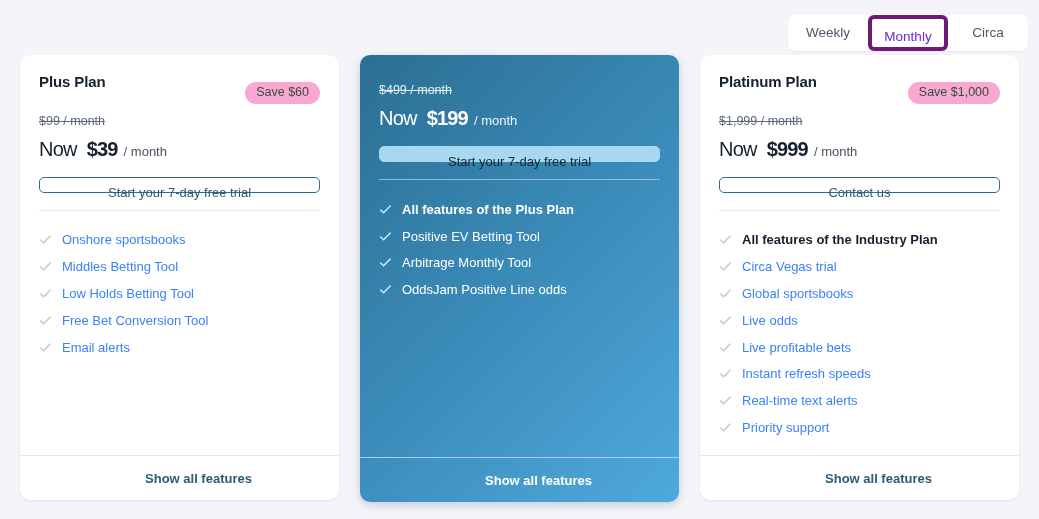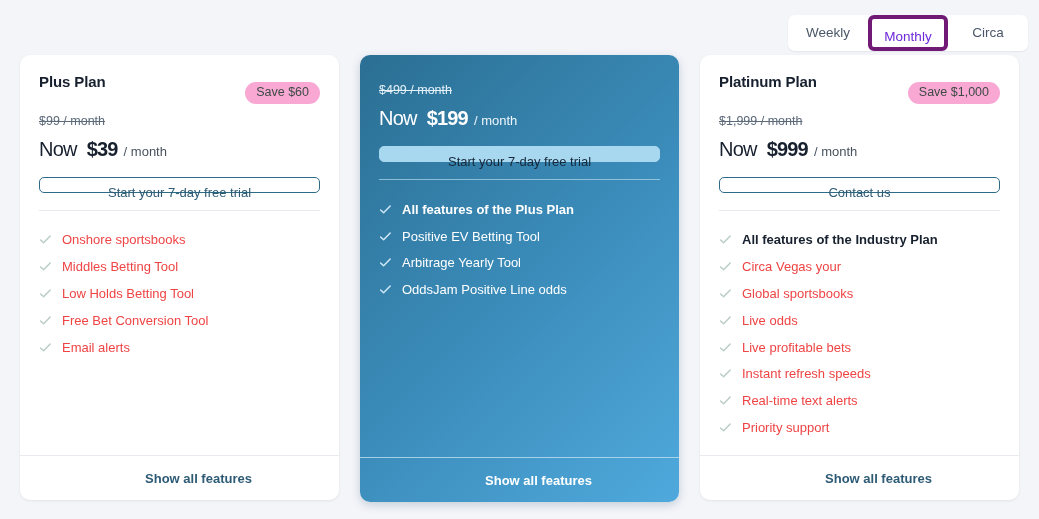--- a/index.html
+++ b/index.html
@@ -183,21 +183,21 @@
   .check {
     width: 13px;
     height: 13px;
     flex: 0 0 13px;
     margin-right: 10px;
     display: block;
   }
   .check svg { display: block; }
   .feat-text {
     font-size: 13px;
-    color: #ef4444;
+    color: #3b82f6;
   }
   .feat-text.bold { font-weight: bold; color: #17202e; }
   .featured .feat-text { color: #ffffff; }
   .featured .feat-text.bold { color: #ffffff; font-weight: bold; }
 
   
   .card-foot {
     border-top: 1px solid #e8eaef;
     height: 45px;
     display: flex;
@@ -312,21 +312,21 @@
             </svg>
           </span>
           <span class="feat-text">Positive EV Betting Tool</span>
         </li>
         <li class="feature">
           <span class="check">
             <svg width="13" height="13" viewBox="0 0 13 13">
               <path d="M1.6 6.9 L4.6 9.8 L11.2 2.9" fill="none" stroke="#cfe9f7" stroke-width="1.45" stroke-linecap="round" stroke-linejoin="round"></path>
             </svg>
           </span>
-          <span class="feat-text">Arbitrage Yearly Tool</span>
+          <span class="feat-text">Arbitrage Monthly Tool</span>
         </li>
         <li class="feature">
           <span class="check">
             <svg width="13" height="13" viewBox="0 0 13 13">
               <path d="M1.6 6.9 L4.6 9.8 L11.2 2.9" fill="none" stroke="#cfe9f7" stroke-width="1.45" stroke-linecap="round" stroke-linejoin="round"></path>
             </svg>
           </span>
           <span class="feat-text">OddsJam Positive Line odds</span>
         </li>
       </ul>
@@ -357,21 +357,21 @@
             </svg>
           </span>
           <span class="feat-text bold">All features of the Industry Plan</span>
         </li>
         <li class="feature">
           <span class="check">
             <svg width="13" height="13" viewBox="0 0 13 13">
               <path d="M1.6 6.9 L4.6 9.8 L11.2 2.9" fill="none" stroke="#b9ccc7" stroke-width="1.45" stroke-linecap="round" stroke-linejoin="round"></path>
             </svg>
           </span>
-          <span class="feat-text">Circa Vegas your</span>
+          <span class="feat-text">Circa Vegas trial</span>
         </li>
         <li class="feature">
           <span class="check">
             <svg width="13" height="13" viewBox="0 0 13 13">
               <path d="M1.6 6.9 L4.6 9.8 L11.2 2.9" fill="none" stroke="#b9ccc7" stroke-width="1.45" stroke-linecap="round" stroke-linejoin="round"></path>
             </svg>
           </span>
           <span class="feat-text">Global sportsbooks</span>
         </li>
         <li class="feature">

